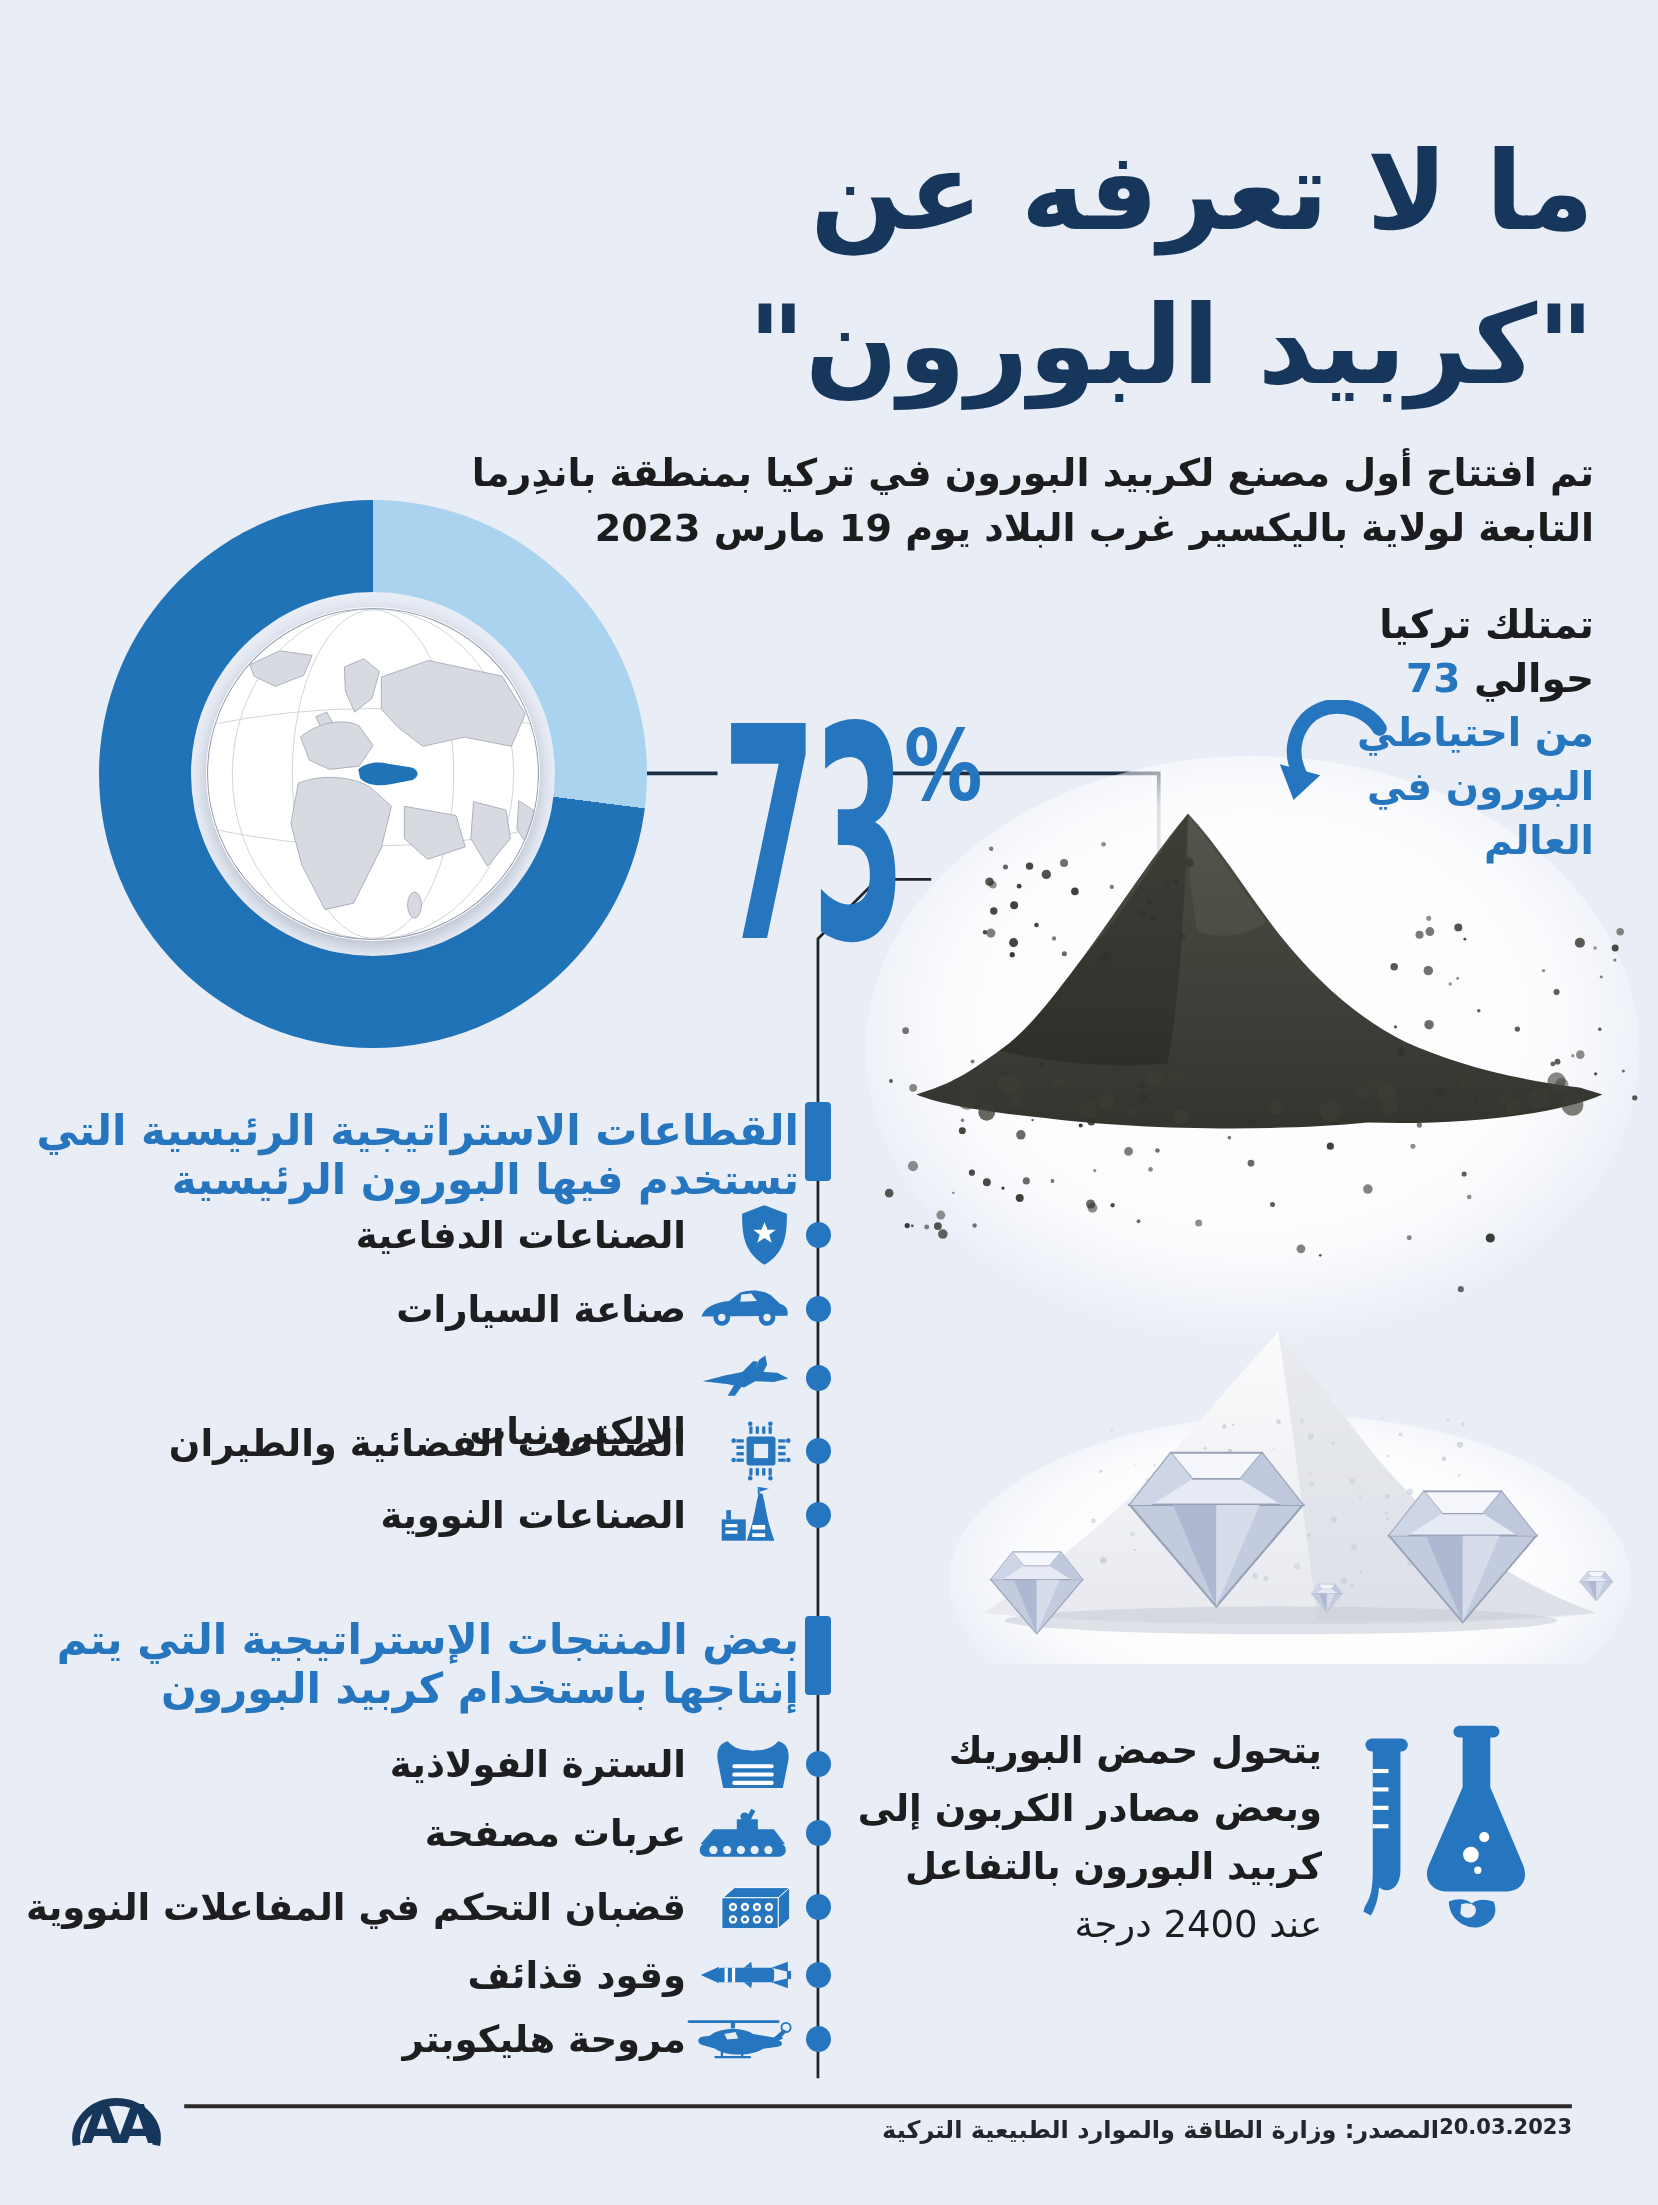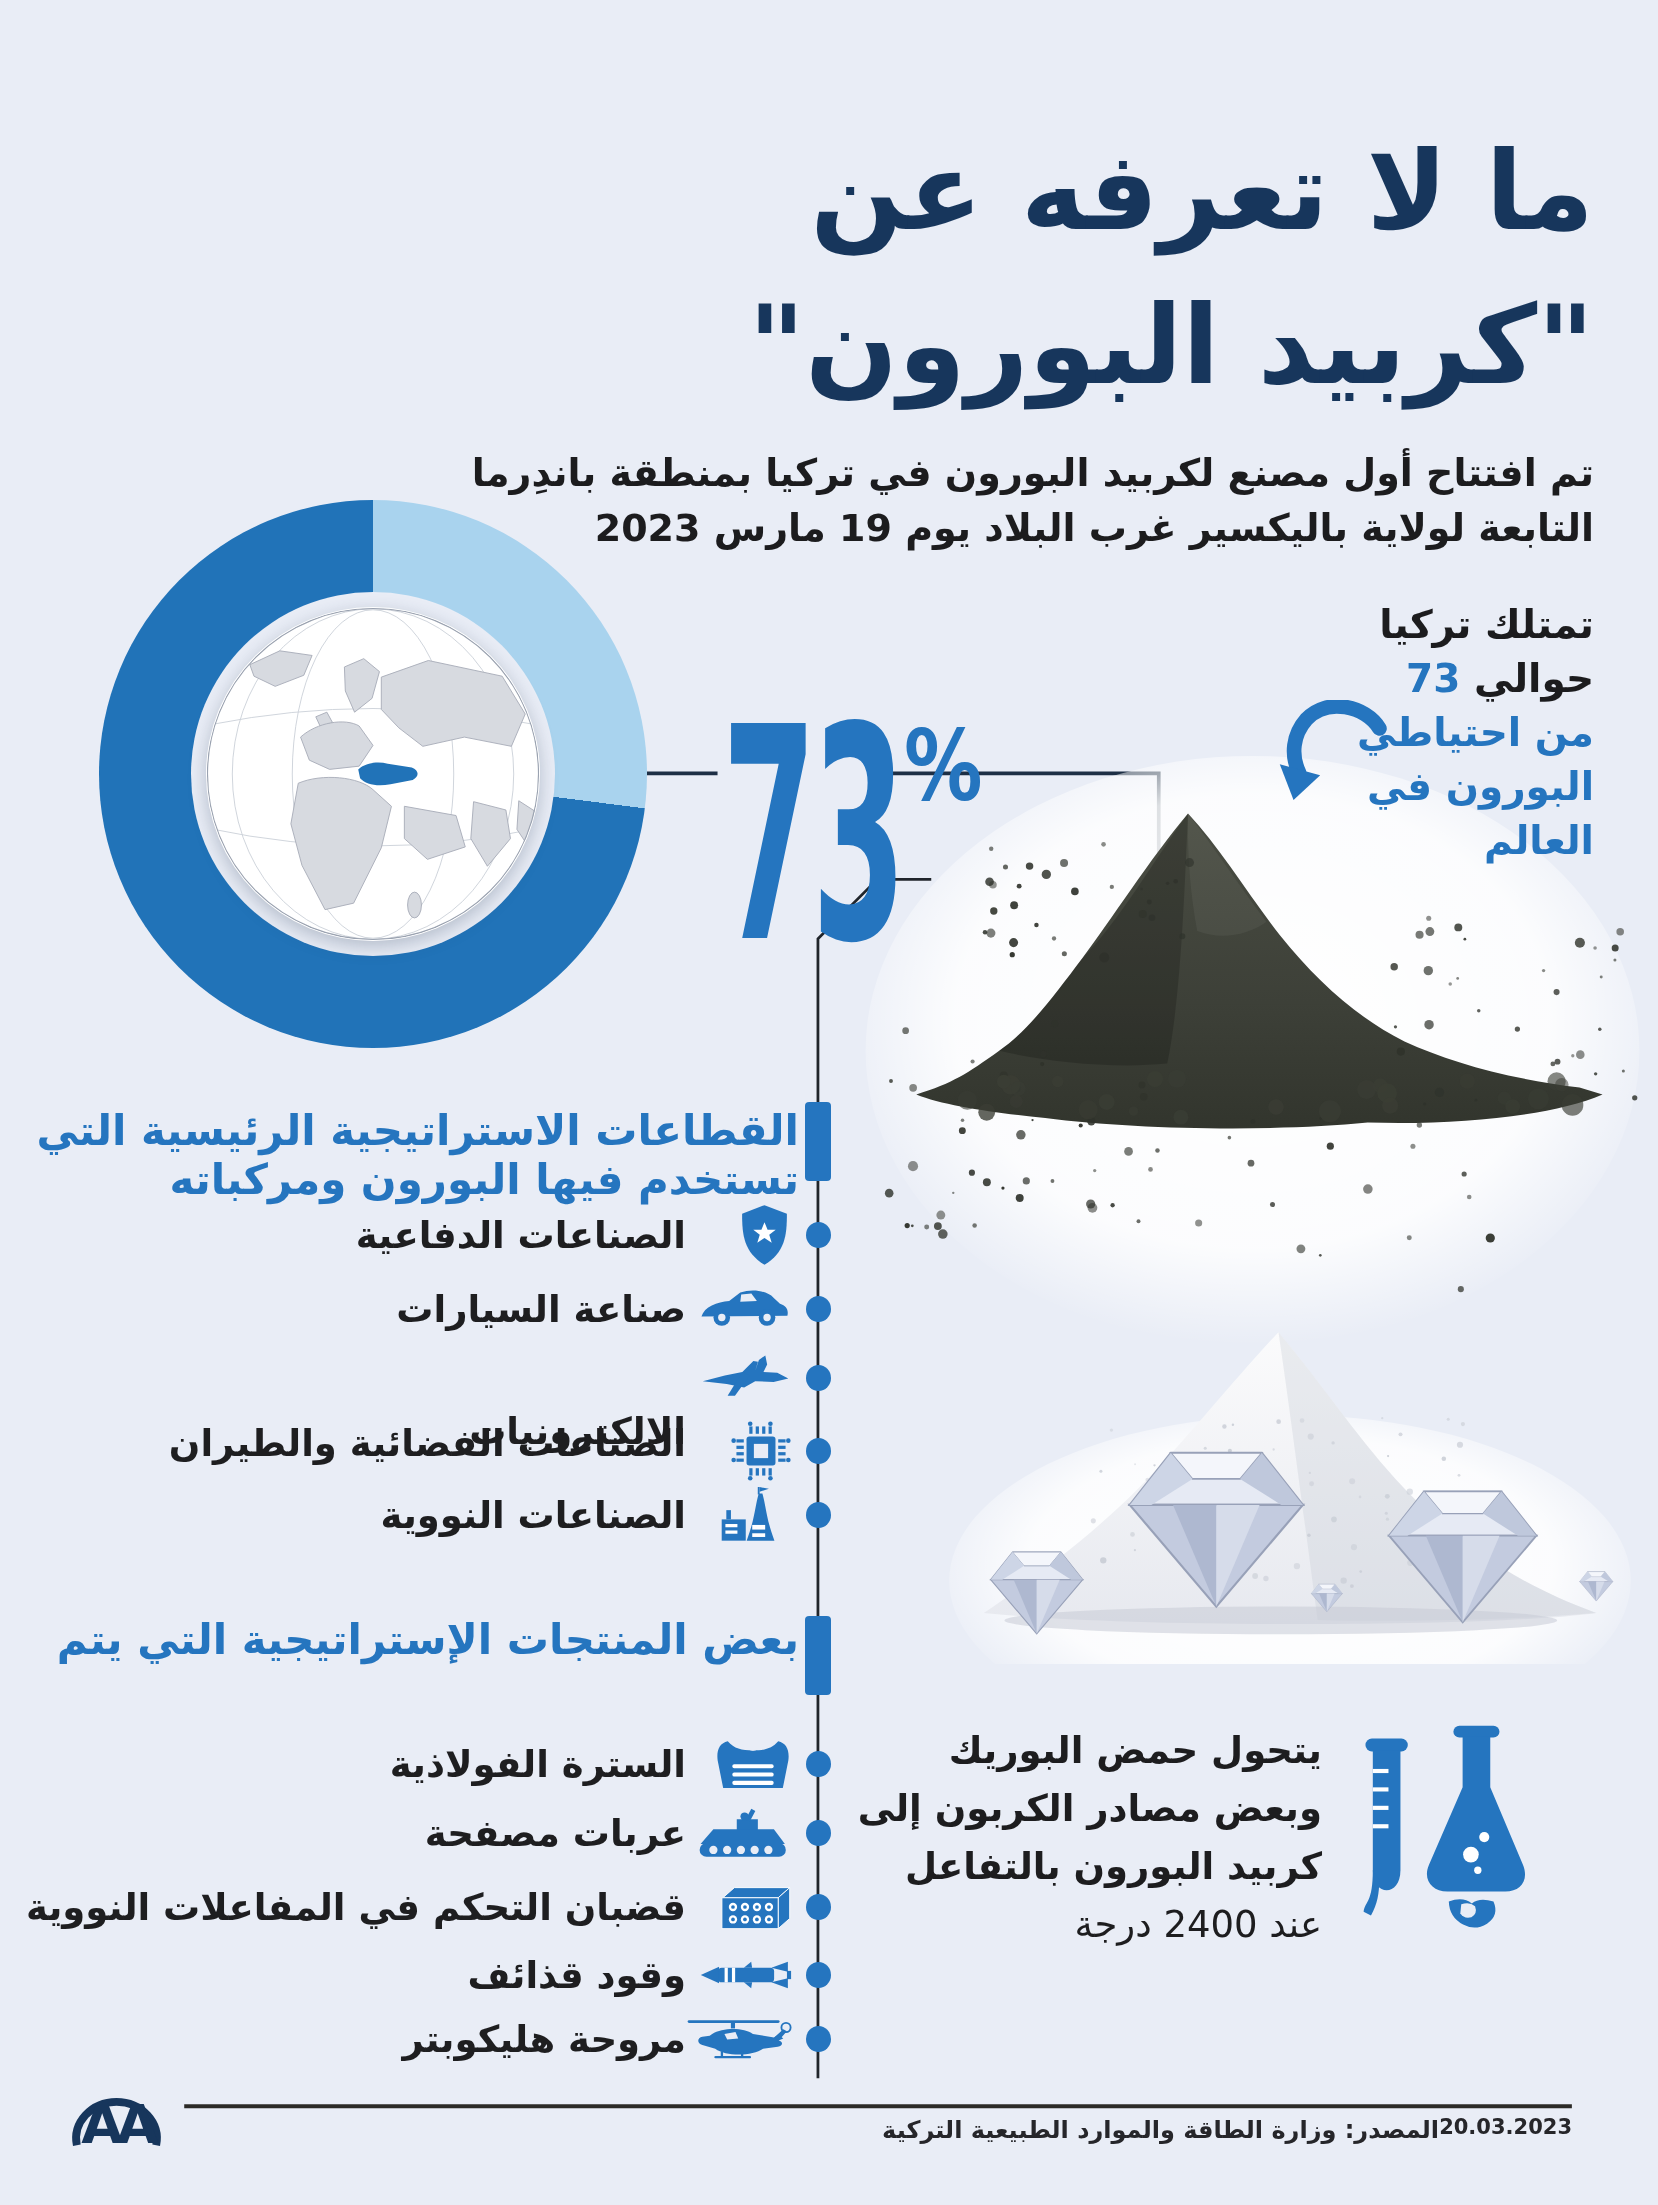--- a/index.html
+++ b/index.html
@@ -378,21 +378,21 @@
     <use href="#dia" transform="translate(365,300) scale(2.35)"></use>
     <use href="#dia" transform="translate(935,390) scale(2.0)"></use>
     <use href="#dia" transform="translate(85,535) scale(1.25)"></use>
     <use href="#dia" transform="translate(1380,592) scale(0.45)"></use>
     <use href="#dia" transform="translate(798,620) scale(0.42)"></use>
   </svg>
 
   <div class="abs hbar" style="top:1102px;"></div>
   <div class="abs rtl heading" style="top:1106px;">
     <div>القطاعات الاستراتيجية الرئيسية التي</div>
-    <div>تستخدم فيها البورون ومركباته</div>
+    <div>تستخدم فيها البورون الرئيسية</div>
   </div>
 
   <div class="abs rtl item-label" style="top:1235px;">الصناعات الدفاعية</div>
   <div class="abs item-icon" style="top:1235px;">
     <svg width="55" height="64" viewBox="0 0 100 120">
         <path d="M50,4 L92,20 C92,62 88,92 50,116 C12,92 8,62 8,20 Z" fill="var(--blue)"></path>
     <polygon points="50,36 55.8,50.3 71,50.3 58.9,59.7 63.5,74.3 50,65.6 36.5,74.3 41.1,59.7 29,50.3 44.2,50.3" fill="#fff"></polygon>
       </svg>
   </div>
   <div class="abs dot" style="top:1222px;"></div>
@@ -466,20 +466,21 @@
       <rect x="18" y="52" width="10" height="20" fill="var(--blue)"></rect>
       <rect x="74" y="84" width="28" height="10" fill="#fff"></rect>
         <rect x="74" y="102" width="28" height="8" fill="#fff"></rect>
     </svg>
   </div>
   <div class="abs dot" style="top:1502px;"></div>
 
   <div class="abs hbar" style="top:1616px;"></div>
   <div class="abs rtl heading" style="top:1615px;">
     <div>بعض المنتجات الإستراتيجية التي يتم</div>
+    <div>إنتاجها باستخدام كربيد البورون</div>
   </div>
 
   <div class="abs rtl item-label" style="top:1764px;">السترة الفولاذية</div>
   <div class="abs item-icon" style="top:1764px;">
     <svg width="78" height="53" viewBox="0 0 170 115">
       <path d="M30,8 C44,24 60,28 85,28 C110,28 126,24 140,8 C158,12 165,28 162,50 L150,110 L20,110 L8,50 C5,28 12,12 30,8 Z" fill="var(--blue)"></path>
       <path d="M58,6 C72,36 98,36 112,6 Z" fill="var(--bg)"></path>
       <rect x="40" y="58" width="90" height="9" rx="4" fill="#fff"></rect>
       <rect x="40" y="76" width="90" height="9" rx="4" fill="#fff"></rect>
       <rect x="40" y="94" width="90" height="9" rx="4" fill="#fff"></rect>

